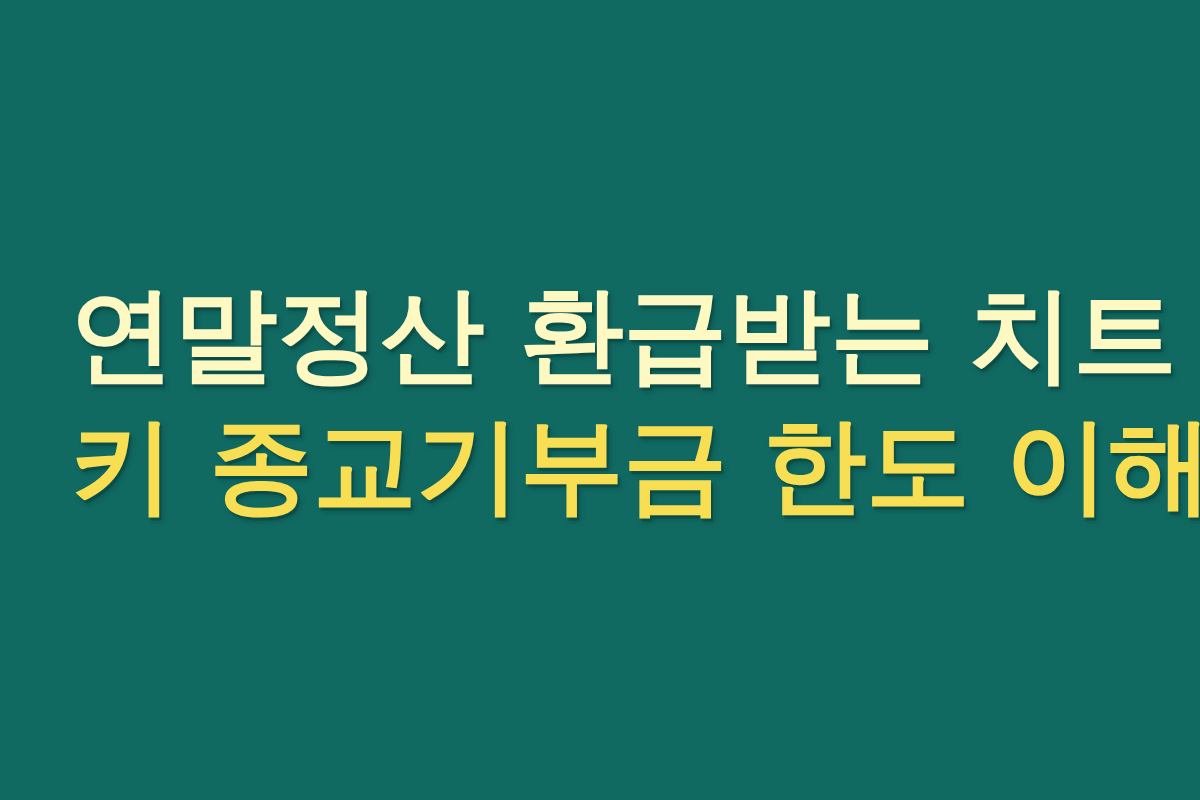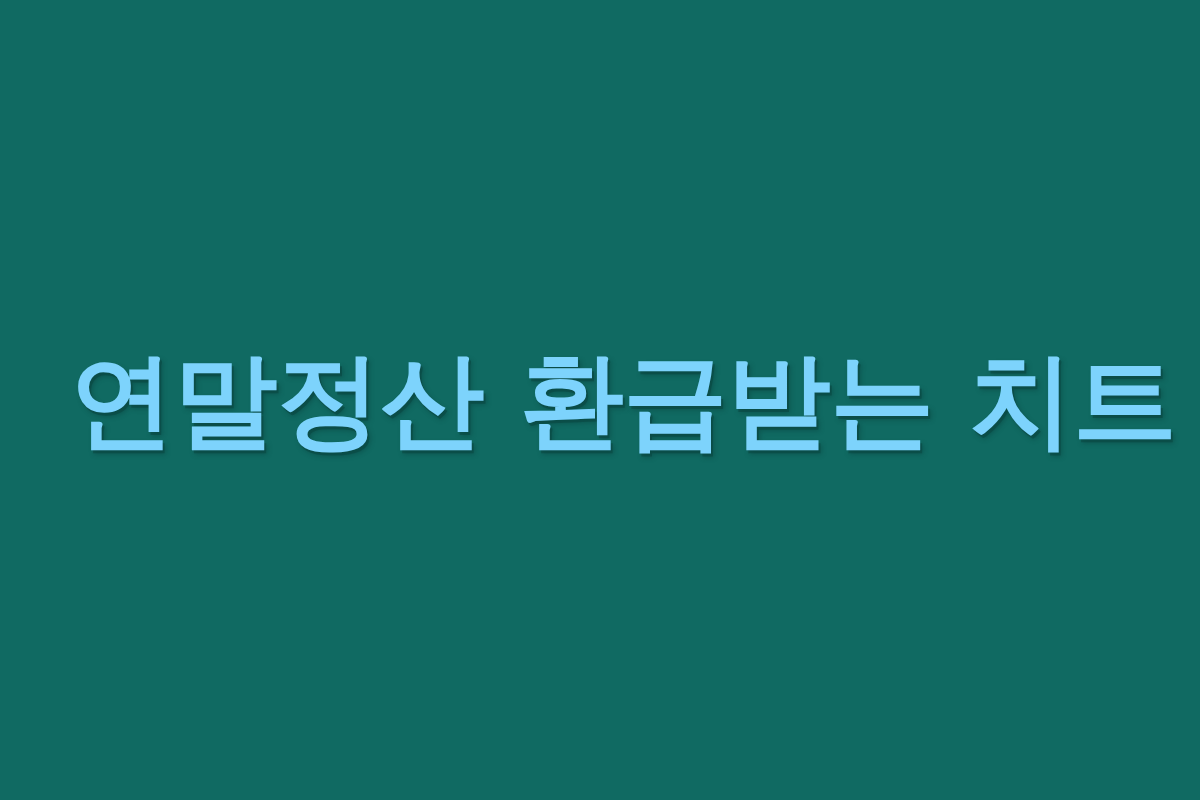--- a/index.html
+++ b/index.html
@@ -50,18 +50,19 @@
     margin-top: 0;
   }
 </style>
 </head>
 <body>
 
 <div id="thumbnail-card" style="background-color: rgb(16, 106, 98);">
 
   <div id="title-block">
 
-    <span class="title-line" style="color: #7dd3fc;">연말정산 환급받는 치트</span>
+    <span class="title-line" style="color: #fef9c3;">연말정산 환급받는 치트</span>
 
+    <span class="title-line" style="color: rgb(247, 222, 82);">키 종교기부금 한도 이해</span>
 
   </div>
 
 </div>
 
 </body></html>

